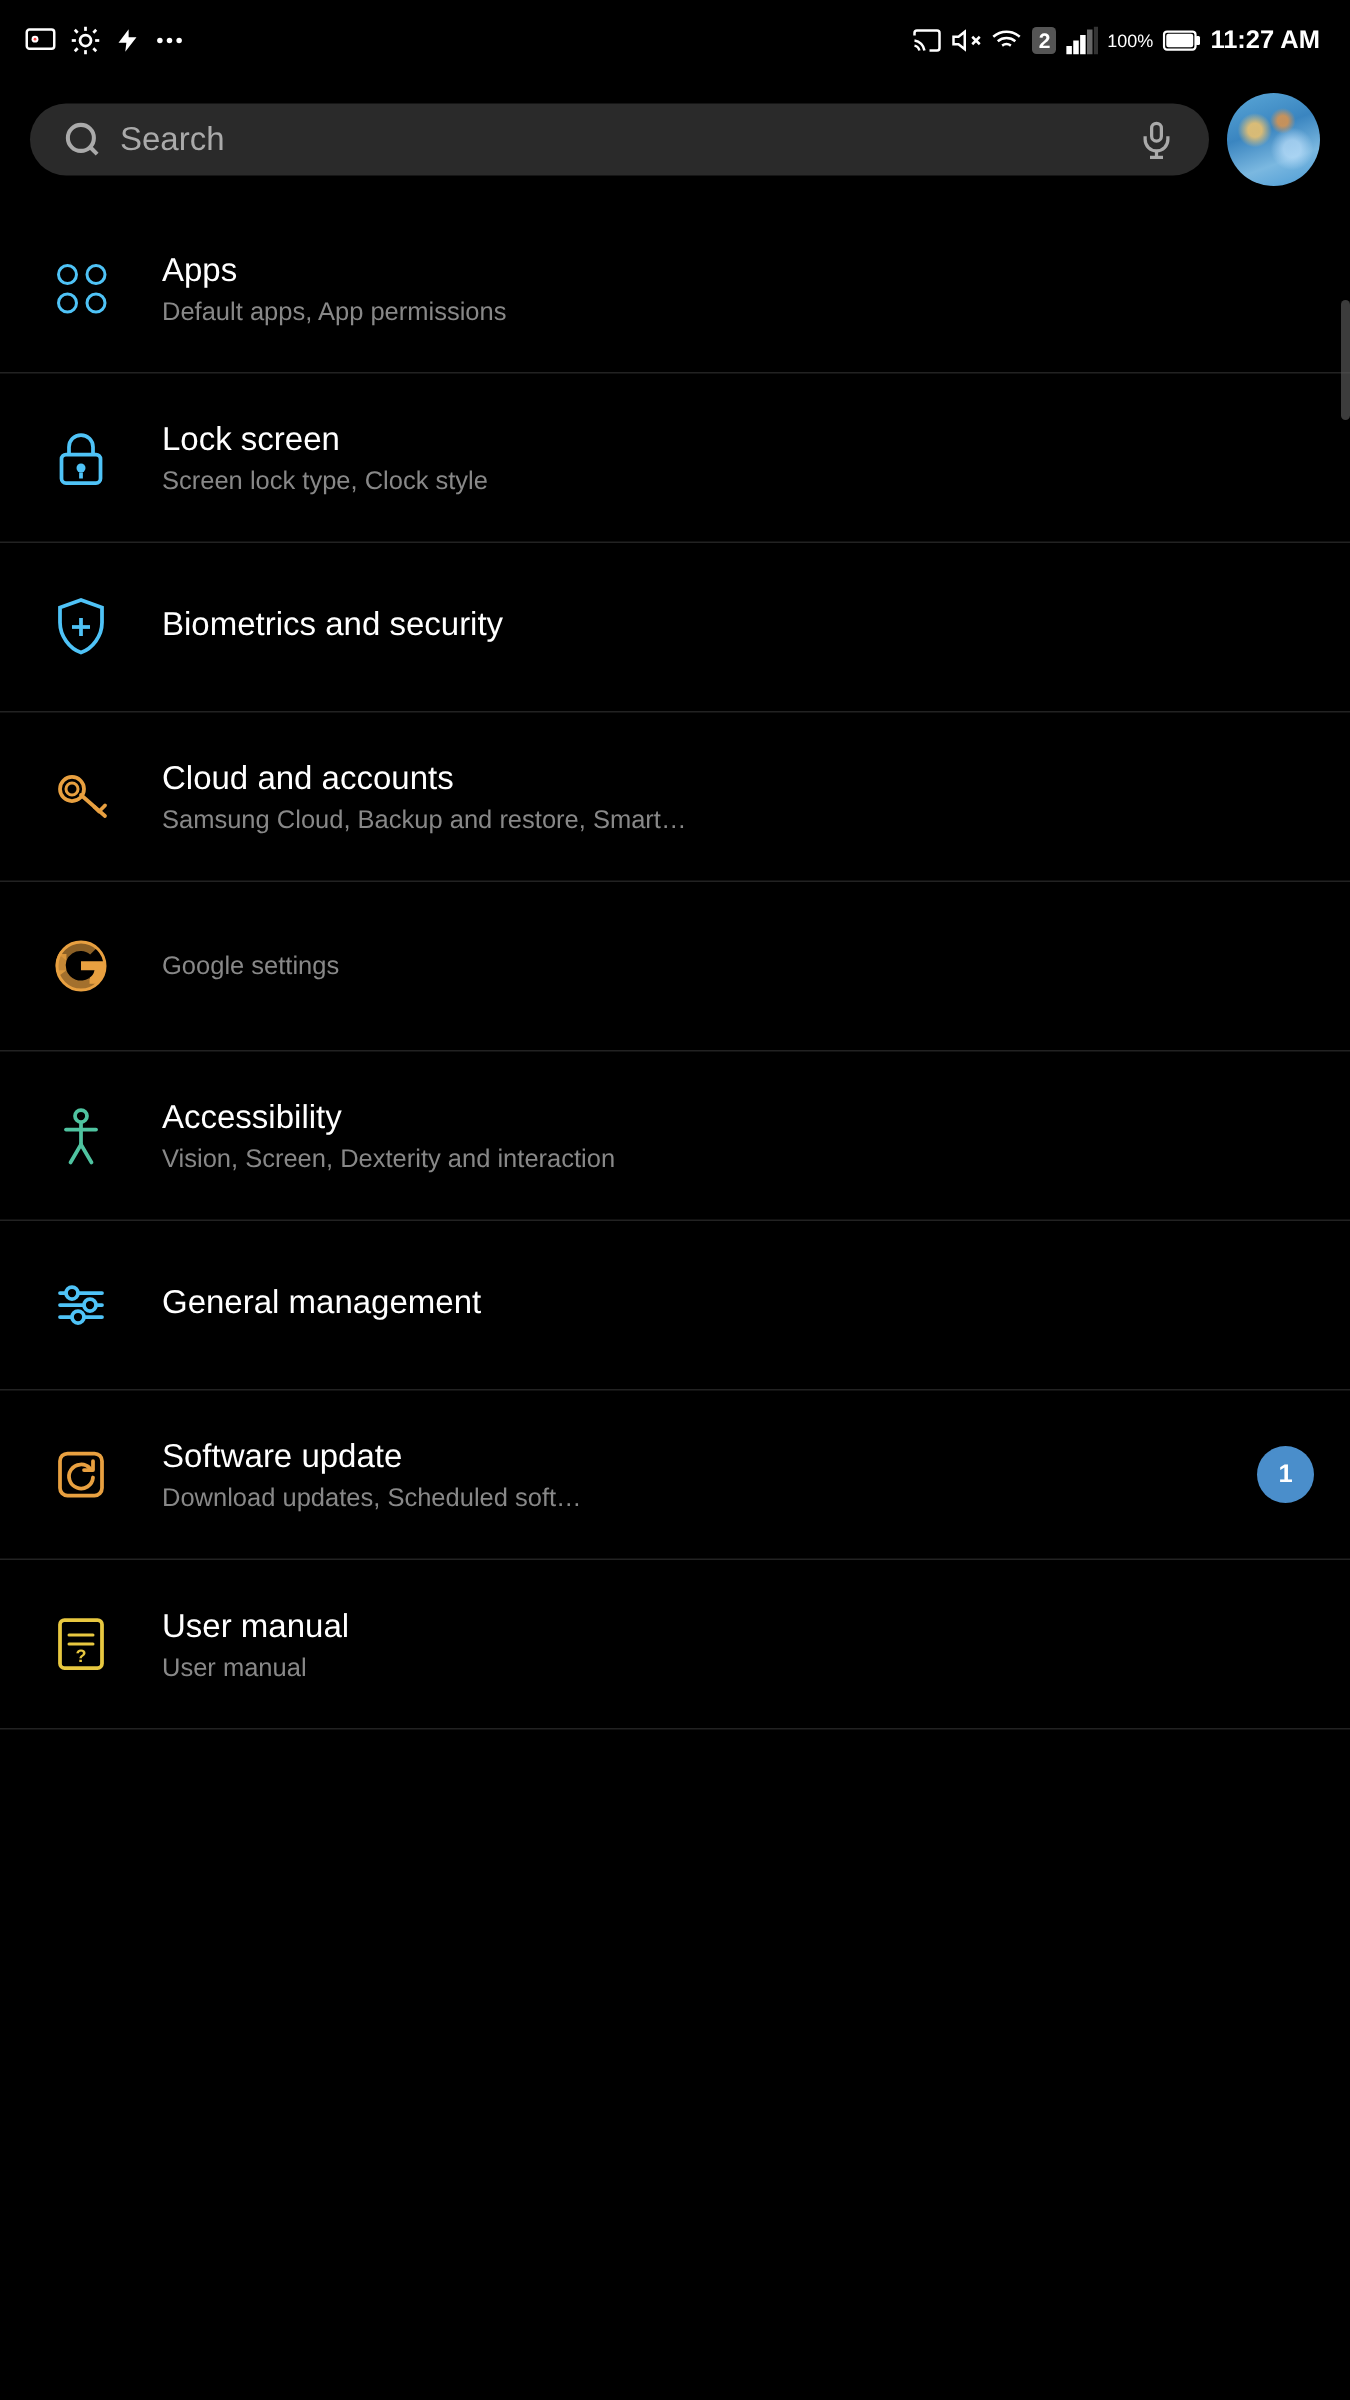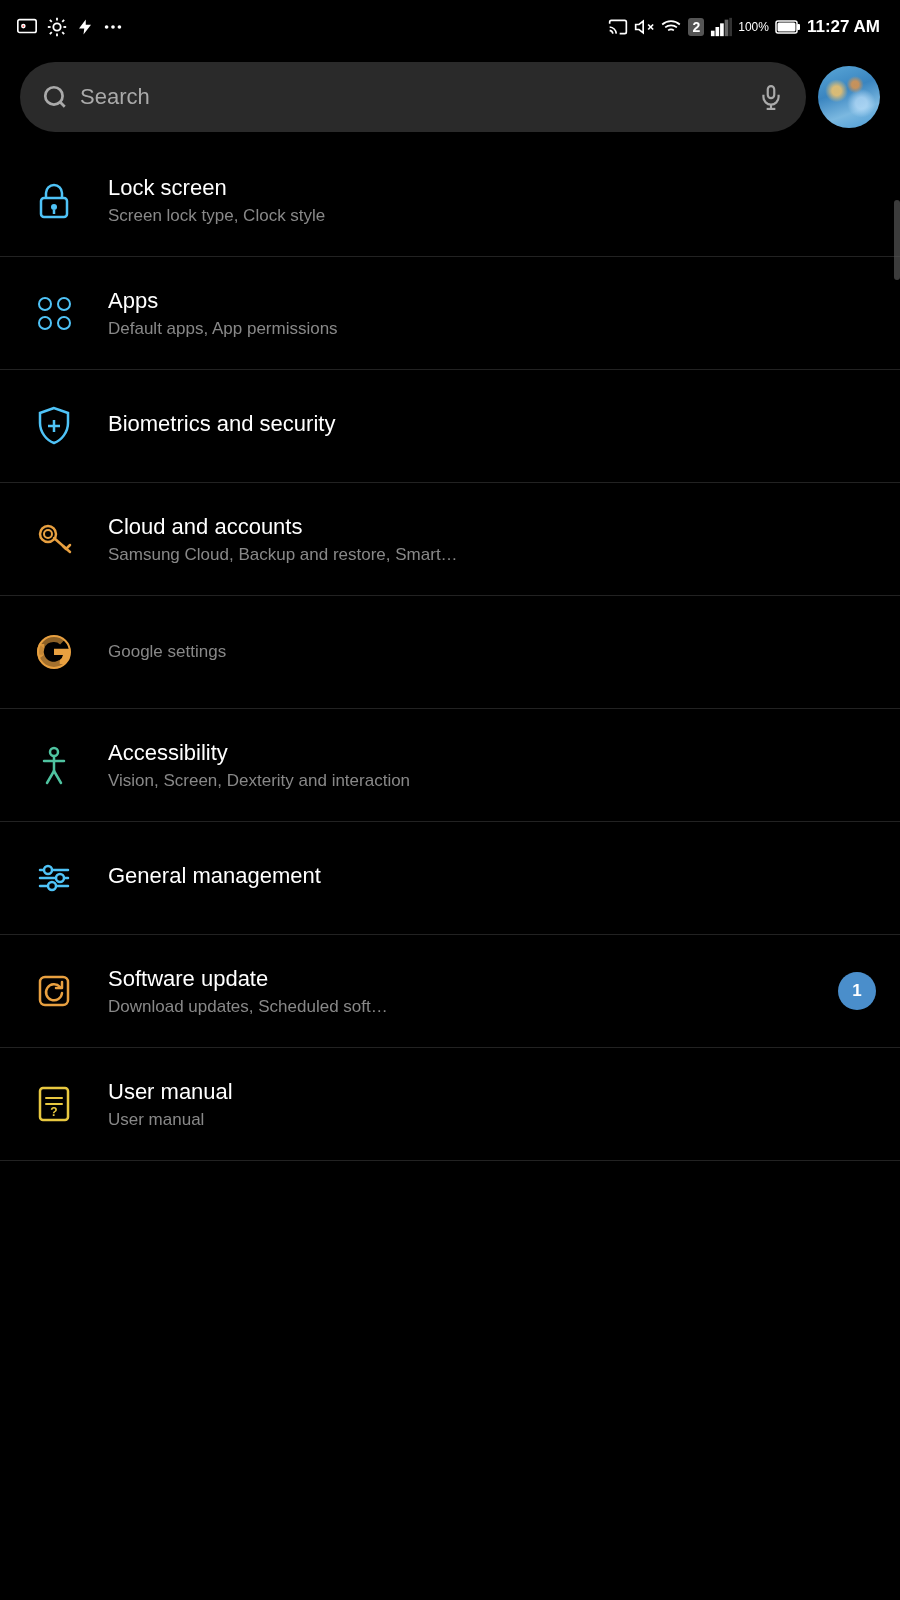--- a/index.html
+++ b/index.html
@@ -55,21 +55,21 @@
       background: #000;
       display: flex;
       align-items: center;
       gap: 12px;
     }
 
     .search-bar {
       flex: 1;
       background: #2a2a2a;
       border-radius: 40px;
-      height: 70px;
+      height: 48px;
       display: flex;
       align-items: center;
       padding: 0 22px;
       gap: 12px;
       cursor: pointer;
     }
 
     .search-bar-text {
       font-size: 22px;
       color: #aaa;
@@ -276,55 +276,55 @@
   </div>
   <div class="avatar">
     <div class="avatar-inner"></div>
   </div>
 </div>
 
 <div class="settings-list">
 
   <div class="settings-item">
     <div class="icon-container">
-      <svg class="setting-icon" viewBox="0 0 44 44" fill="none">
-        <rect x="9" y="20" width="26" height="19" rx="3" stroke="#4fc3f7" stroke-width="2.5"></rect>
-        <path d="M14 20V15a8 8 0 0 1 16 0v5" stroke="#4fc3f7" stroke-width="2.5" fill="none"></path>
-        <circle cx="22" cy="29" r="3" fill="#4fc3f7"></circle>
-        <line x1="22" y1="32" x2="22" y2="36" stroke="#4fc3f7" stroke-width="2.5"></line>
-      </svg>
-    </div>
-    <div class="item-text">
-      <div class="item-title">Lock screen</div>
-      <div class="item-subtitle">Screen lock type, Clock style</div>
-    </div>
-  </div>
-
-  <div class="settings-item">
-    <div class="icon-container">
       <div class="icon-apps">
         <div class="icon-apps-row">
           <div class="icon-apps-dot" style="border-color:#4fc3f7;"></div>
           <div class="icon-apps-dot" style="border-color:#4fc3f7;"></div>
         </div>
         <div class="icon-apps-row">
           <div class="icon-apps-dot" style="border-color:#4fc3f7;"></div>
           <div class="icon-apps-dot" style="border-color:#4fc3f7;"></div>
         </div>
       </div>
     </div>
     <div class="item-text">
       <div class="item-title">Apps</div>
       <div class="item-subtitle">Default apps, App permissions</div>
     </div>
   </div>
 
   <div class="settings-item">
     <div class="icon-container">
       <svg class="setting-icon" viewBox="0 0 44 44" fill="none">
+        <rect x="9" y="20" width="26" height="19" rx="3" stroke="#4fc3f7" stroke-width="2.5"></rect>
+        <path d="M14 20V15a8 8 0 0 1 16 0v5" stroke="#4fc3f7" stroke-width="2.5" fill="none"></path>
+        <circle cx="22" cy="29" r="3" fill="#4fc3f7"></circle>
+        <line x1="22" y1="32" x2="22" y2="36" stroke="#4fc3f7" stroke-width="2.5"></line>
+      </svg>
+    </div>
+    <div class="item-text">
+      <div class="item-title">Lock screen</div>
+      <div class="item-subtitle">Screen lock type, Clock style</div>
+    </div>
+  </div>
+
+  <div class="settings-item">
+    <div class="icon-container">
+      <svg class="setting-icon" viewBox="0 0 44 44" fill="none">
         <path d="M22 4L8 9v10c0 9 6.3 17.3 14 20 7.7-2.7 14-11 14-20V9L22 4z" stroke="#4fc3f7" stroke-width="2.5"></path>
         <line x1="22" y1="16" x2="22" y2="28" stroke="#4fc3f7" stroke-width="2.5"></line>
         <line x1="16" y1="22" x2="28" y2="22" stroke="#4fc3f7" stroke-width="2.5"></line>
       </svg>
     </div>
     <div class="item-text">
       <div class="item-title">Biometrics and security</div>
     </div>
   </div>
 

